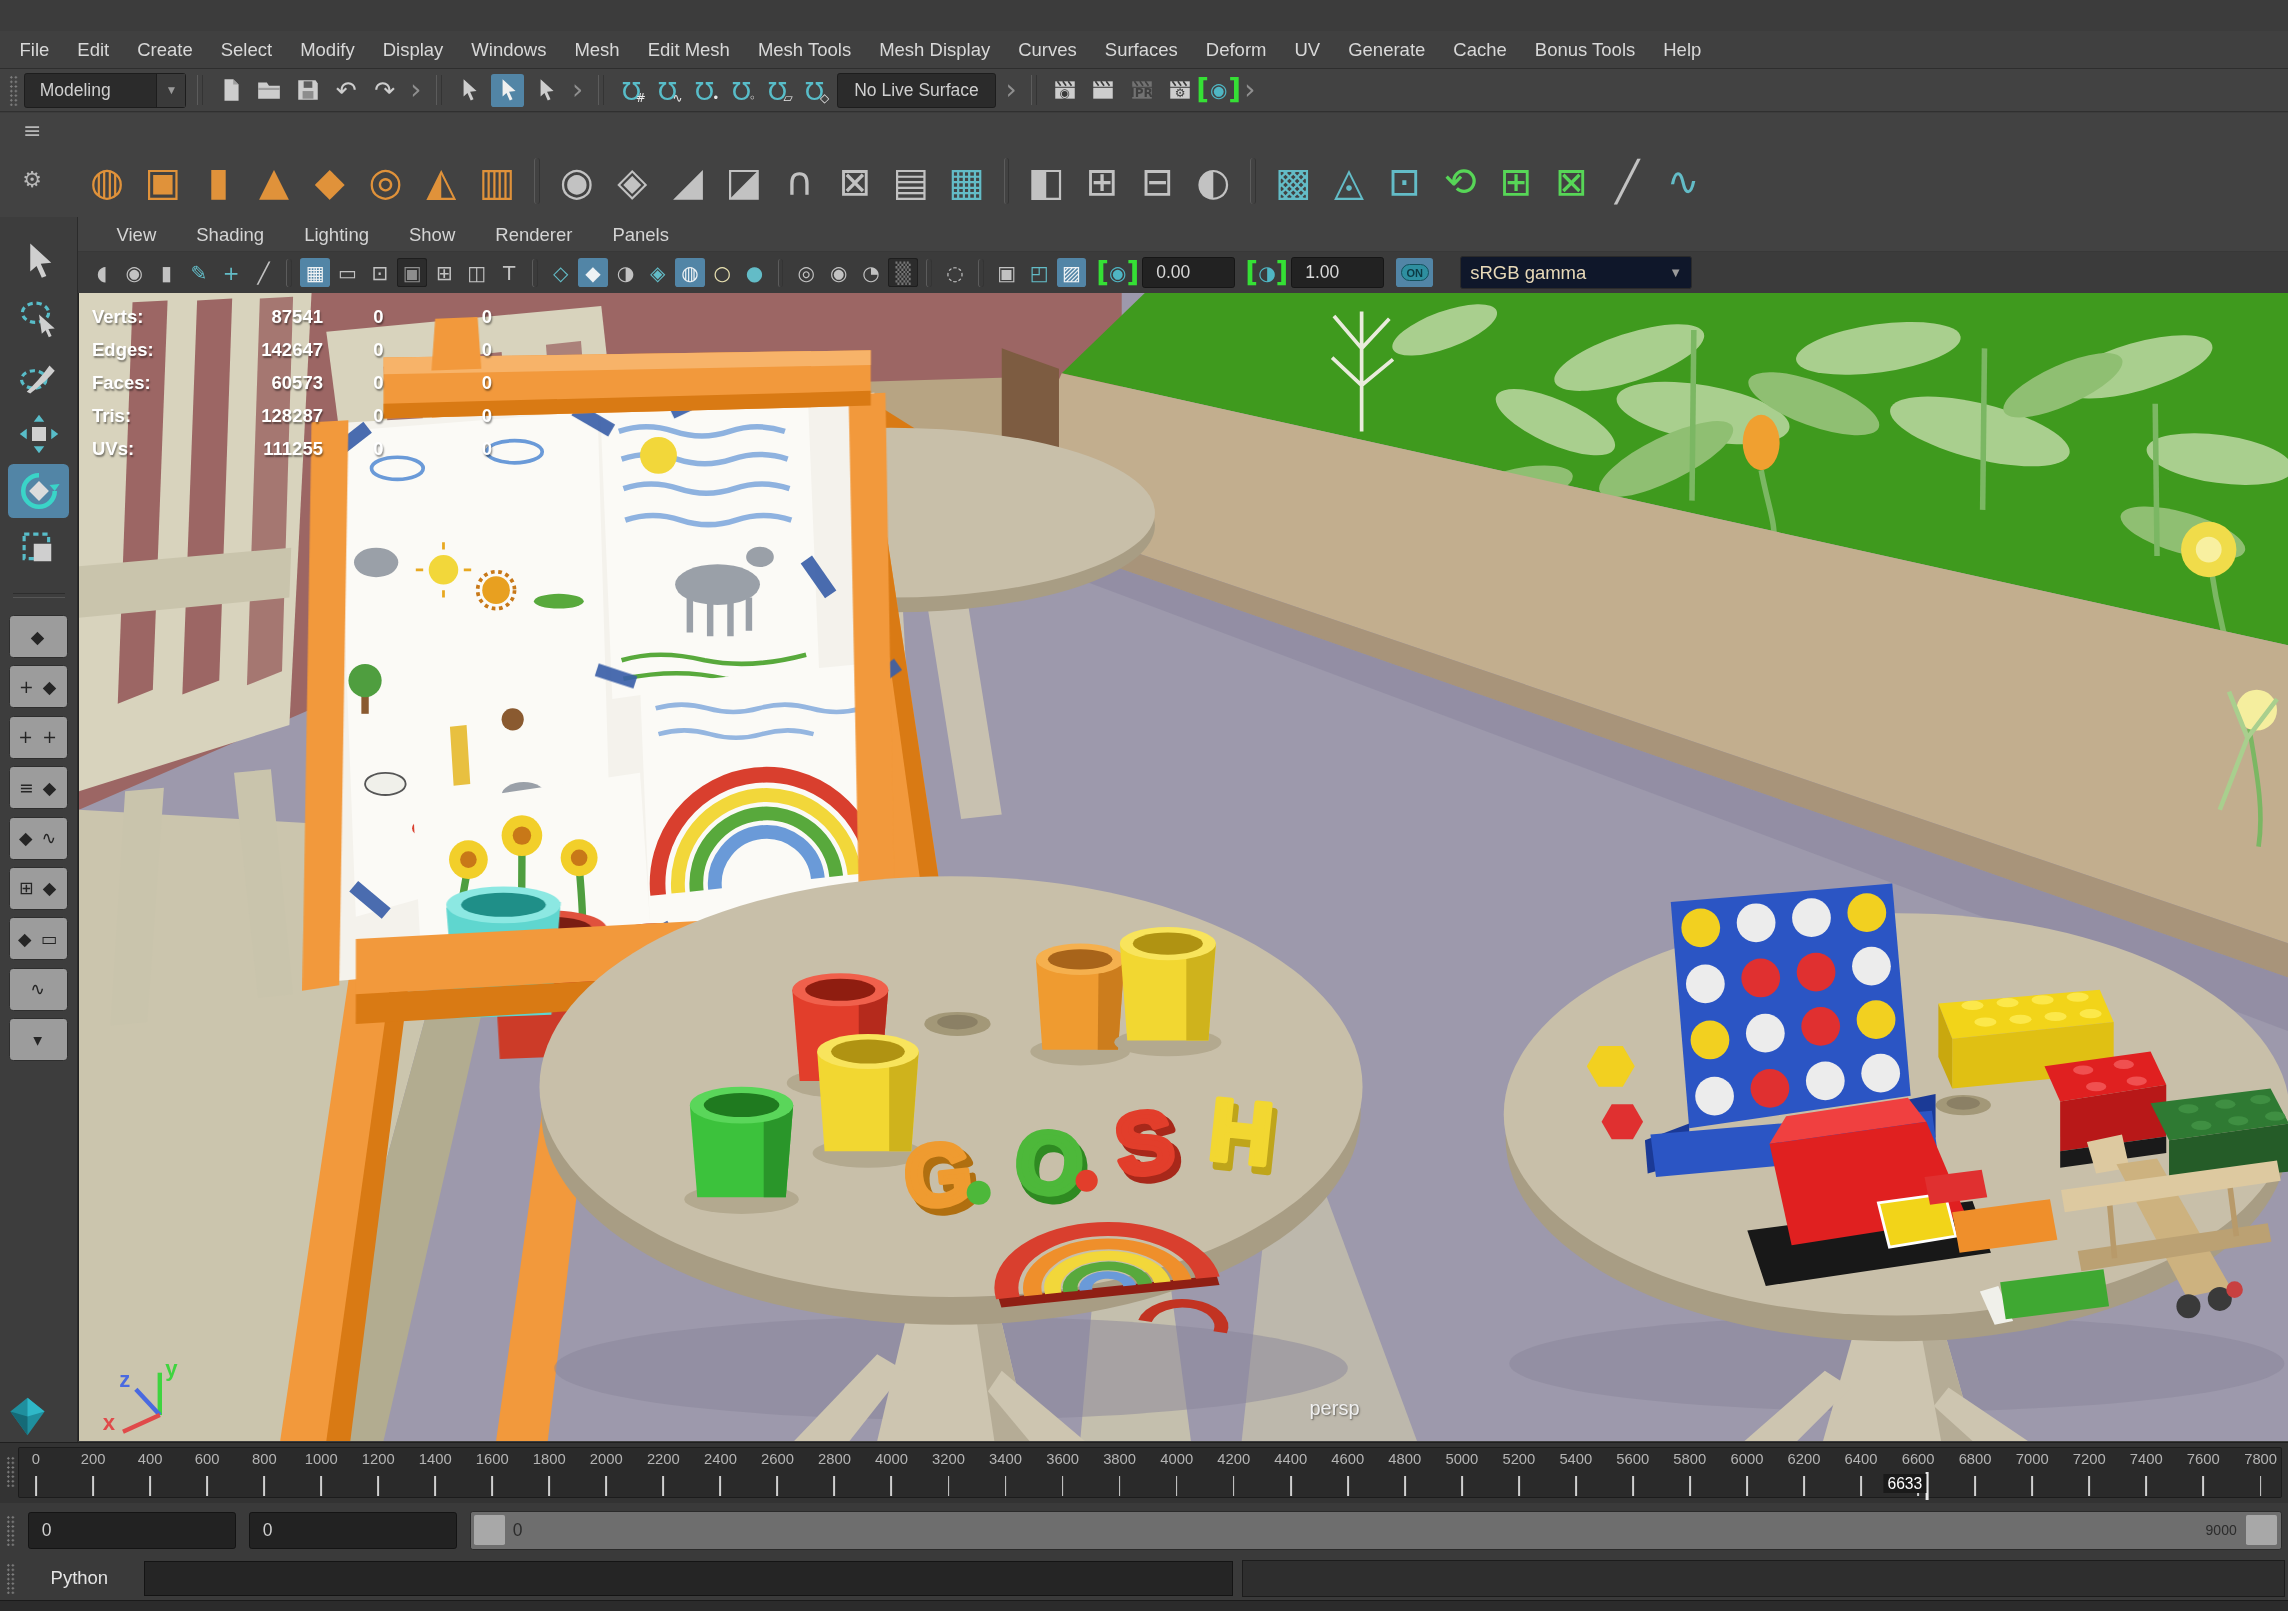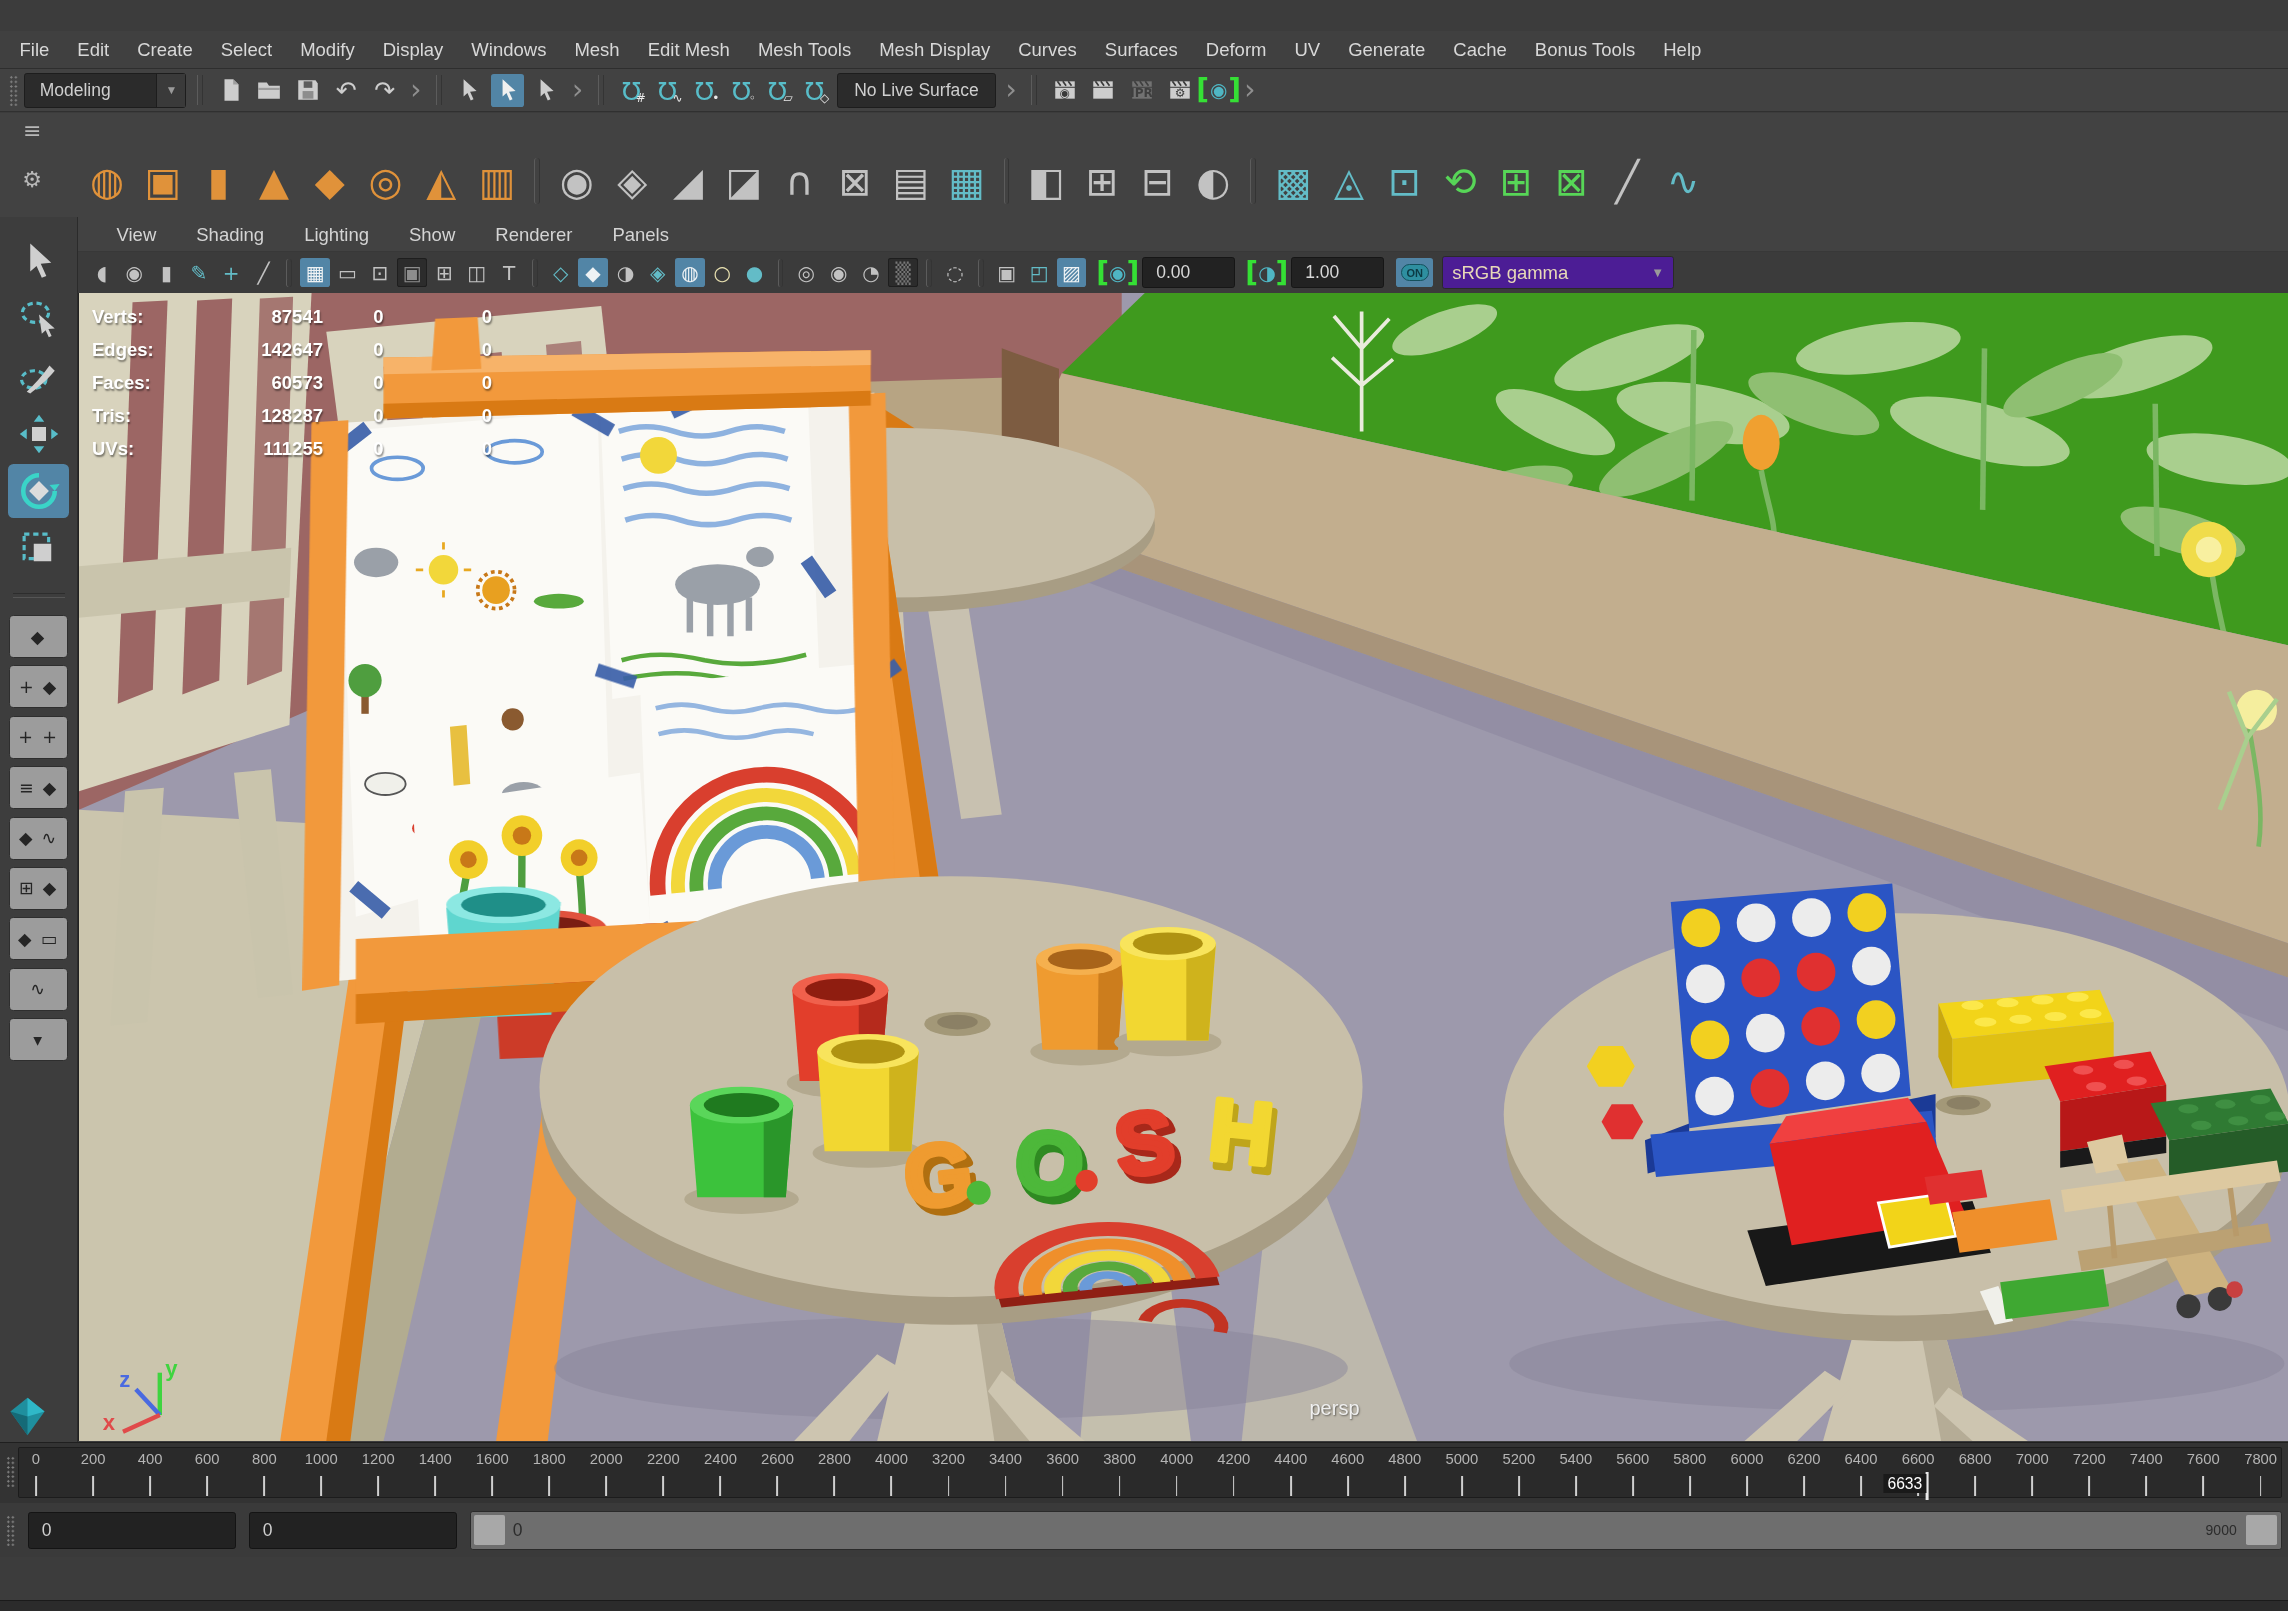--- a/index.html
+++ b/index.html
@@ -62,21 +62,21 @@
   .panelmenu{left:78px;top:217px;width:2210px;height:35px;background:#424242;display:flex;align-items:center;gap:3px;padding-left:20px;box-sizing:border-box;border-bottom:0.9px solid #383838;}
   .pm-item{font-size:18.5px;color:#d4d4d4;padding:0 18.5px;line-height:35px;}
   .paneltoolbar{left:78px;top:252px;width:2210px;height:42px;background:#3b3b3b;display:flex;align-items:center;gap:2.8px;padding-left:9.2px;box-sizing:border-box;border-bottom:0.9px solid #262626;}
   .pticon{width:29.5px;height:29.5px;display:flex;align-items:center;justify-content:center;font-size:20px;border-radius:2.8px;font-family:"DejaVu Sans",sans-serif;}
   .pticon.active{background:#5285a6;color:#eef2f4;}
   .pticon.pressed{background:#2c2c2c;box-shadow:inset 0 0 0 0.9px #1e1e1e;}
   .pticon.is-sep{width:3.7px;height:28px;border-left:1.8px solid #5c5c5c;border-right:1.8px solid #343434;font-size:0;margin:0 5.5px;}
   .ptfield{height:29.5px;background:#222;border:0.9px solid #161616;border-radius:2.8px;color:#d8d8d8;font-size:17.5px;display:flex;align-items:center;padding:0 13px;min-width:65px;}
   .on-badge{width:37px;height:29.5px;background:#5285a6;border-radius:2.8px;display:flex;align-items:center;justify-content:center;}
   .on-badge span{background:#2e8fa0;border:1.8px solid #14505c;border-radius:9.2px;color:#0c3a44;font-size:11px;font-weight:bold;padding:1.8px 4.6px;}
-  .cs-dropdown{height:31px;min-width:212px;background:#4c1d95;border:0.9px solid #2a2a2a;border-radius:2.8px;display:flex;align-items:center;justify-content:space-between;padding:0 9.2px;margin-left:6px;}
+  .cs-dropdown{height:31px;min-width:212px;background:#0f172a;border:0.9px solid #2a2a2a;border-radius:2.8px;display:flex;align-items:center;justify-content:space-between;padding:0 9.2px;margin-left:24px;}
   .cs-dropdown .dlabel{font-size:18.5px;color:#e8d9b8;}
   .cs-dropdown .darrow{color:#9a9a9a;font-size:13px;}
 
   
   .viewport{left:78px;top:293px;width:2210px;height:1148px;background:#888;overflow:hidden;border-left:0.9px solid #222;}
   .viewport svg.scene{position:absolute;left:0;top:0;width:100%;height:100%;}
   .hud{position:absolute;left:13px;top:7.4px;z-index:5;}
   .hud-row{display:grid;grid-template-columns:111px 120px 111px 106px;font-size:18.5px;font-weight:bold;color:#ffffff;text-shadow:0.9px 1.8px 1.8px rgba(0,0,0,.45);height:33px;align-items:center;}
   .hud-row .v{text-align:right;}
   .hud-row .z{text-align:center;}
@@ -1032,16 +1032,22 @@
     <div class="numfield">0</div>
     <div class="numfield">0</div>
     <div class="rangetrack">
       <div class="rhandle"></div>
       <span class="rmin">0</span>
       <span class="rmax">9000</span>
       <div class="rhandle"></div>
     </div>
   </div>
 
+  <div class="abs cmdrow">
+    <div class="vgrip"></div>
+    <span class="cmdlabel">Python</span>
+    <input class="cmdinput" value="" style="">
+    <div class="cmdresult"></div>
+  </div>
 
   <div class="abs helpline"></div>
 </div>
 
 
 </body></html>

